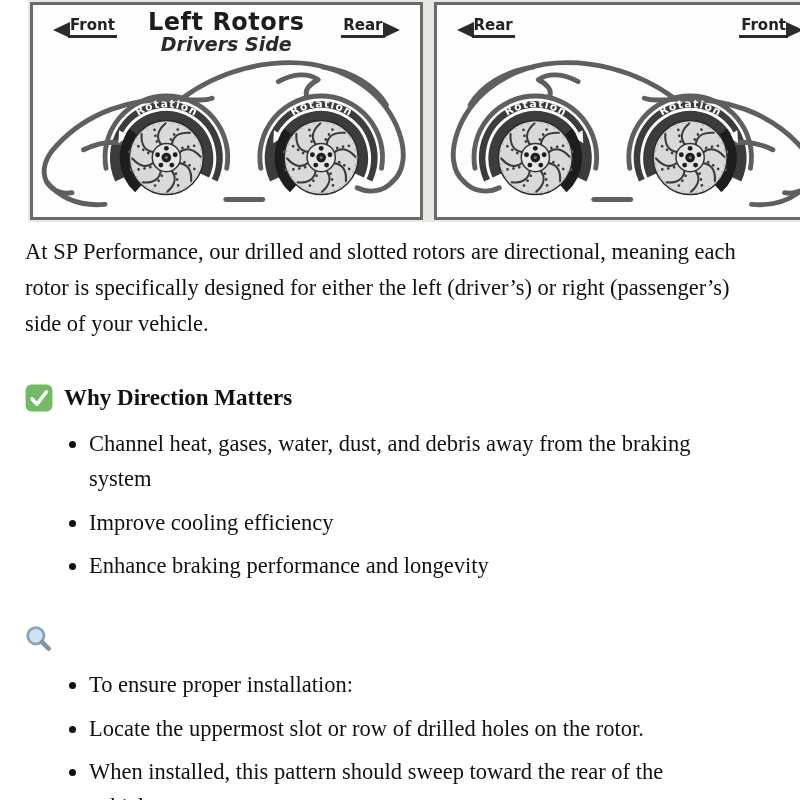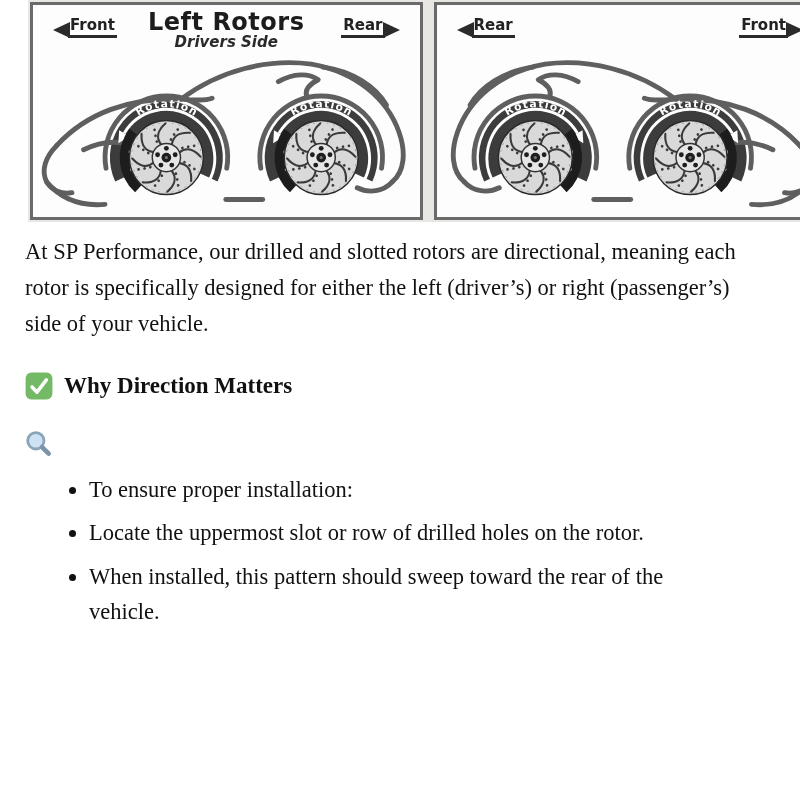--- a/index.html
+++ b/index.html
@@ -6,36 +6,36 @@
   body{font-family:"Liberation Serif","DejaVu Serif",serif;color:#111;}
 
   
   .figure{display:flex;gap:11px;width:800px;height:222px;box-sizing:border-box;
           background:#e9e7e4;padding:2px;margin-left:28px;}
   .panel{position:relative;flex:1 1 0;background:#fdfdfd;border:3px solid #6a6a6a;
          box-sizing:border-box;overflow:hidden;}
   .phead{text-align:center;padding-top:5px;line-height:1.05;
          font-family:"DejaVu Sans","Liberation Sans",sans-serif;}
   .ptitle{font-size:24px;font-weight:bold;color:#1c1c1c;letter-spacing:.5px;}
-  .psub{font-size:15px;font-weight:bold;font-style:italic;color:#2a2a2a;}
+  .psub{font-size:19px;font-weight:bold;font-style:italic;color:#2a2a2a;}
   .dir{position:absolute;top:11px;display:flex;align-items:center;
        font-family:"DejaVu Sans","Liberation Sans",sans-serif;
        font-size:15px;font-weight:bold;color:#222;}
   .dir-left{left:20px;}
   .dir-right{right:20px;}
   .dirlabel{border-bottom:3px solid #2b2b2b;padding:0 2px 1px 2px;}
   .tri{width:0;height:0;border-top:8px solid transparent;border-bottom:8px solid transparent;}
   .tri-left{border-right:17px solid #2b2b2b;margin-right:-2px;margin-top:6px;}
   .tri-right{border-left:17px solid #2b2b2b;margin-left:-2px;margin-top:6px;}
   .car{position:absolute;left:0;bottom:1px;width:100%;height:164px;display:block;}
 
   
   .article{padding:12px 40px 30px 25px;font-size:22.5px;}
   .intro{margin:0 0 0;line-height:1.6;max-width:725px;}
-  .h2row{display:flex;align-items:flex-end;gap:11px;margin:30px 0 0;}
+  .h2row{display:flex;align-items:flex-end;gap:11px;margin:42px 0 0;}
   .h2row .emoji{flex:0 0 auto;display:block;}
   .h2{font-size:23px;line-height:1.2;}
   .h2.bold{font-weight:bold;}
   .lead{margin:20px 0 0;line-height:1.6;}
   ul{margin:14px 0 0;padding-left:64px;list-style:disc outside;}
   li{margin:0 0 8px;line-height:1.57;max-width:635px;}
 </style>
 </head>
 <body>
 
@@ -441,20 +441,25 @@
 
   <div class="h2row">
     <svg class="emoji" width="28" height="28" viewBox="0 0 24 24">
       <rect x="0.5" y="0.5" width="23" height="23" rx="5" fill="#74b965"></rect>
       <path d="M6 12.8 L10.3 17.3 L18.3 6.8" stroke="#ffffff" stroke-width="3" fill="none" stroke-linecap="round" stroke-linejoin="round"></path>
     </svg>
     <span class="h2 bold">Why Direction Matters</span>
   </div>
 
 
+  <ul>
+    <li>Channel heat, gases, water, dust, and debris away from the braking system</li>
+    <li>Improve cooling efficiency</li>
+    <li>Enhance braking performance and longevity</li>
+  </ul>
 
   <div class="h2row">
     <svg class="emoji" width="28" height="28" viewBox="0 0 24 24">
       <circle cx="9.3" cy="9.3" r="7" fill="#cfe2f3" stroke="#8aa4b8" stroke-width="2.4"></circle>
       <line x1="14.6" y1="14.6" x2="20.3" y2="20.3" stroke="#7d93a8" stroke-width="4" stroke-linecap="round"></line>
     </svg>
   </div>
 
   <ul>
     <li>To ensure proper installation:</li>

